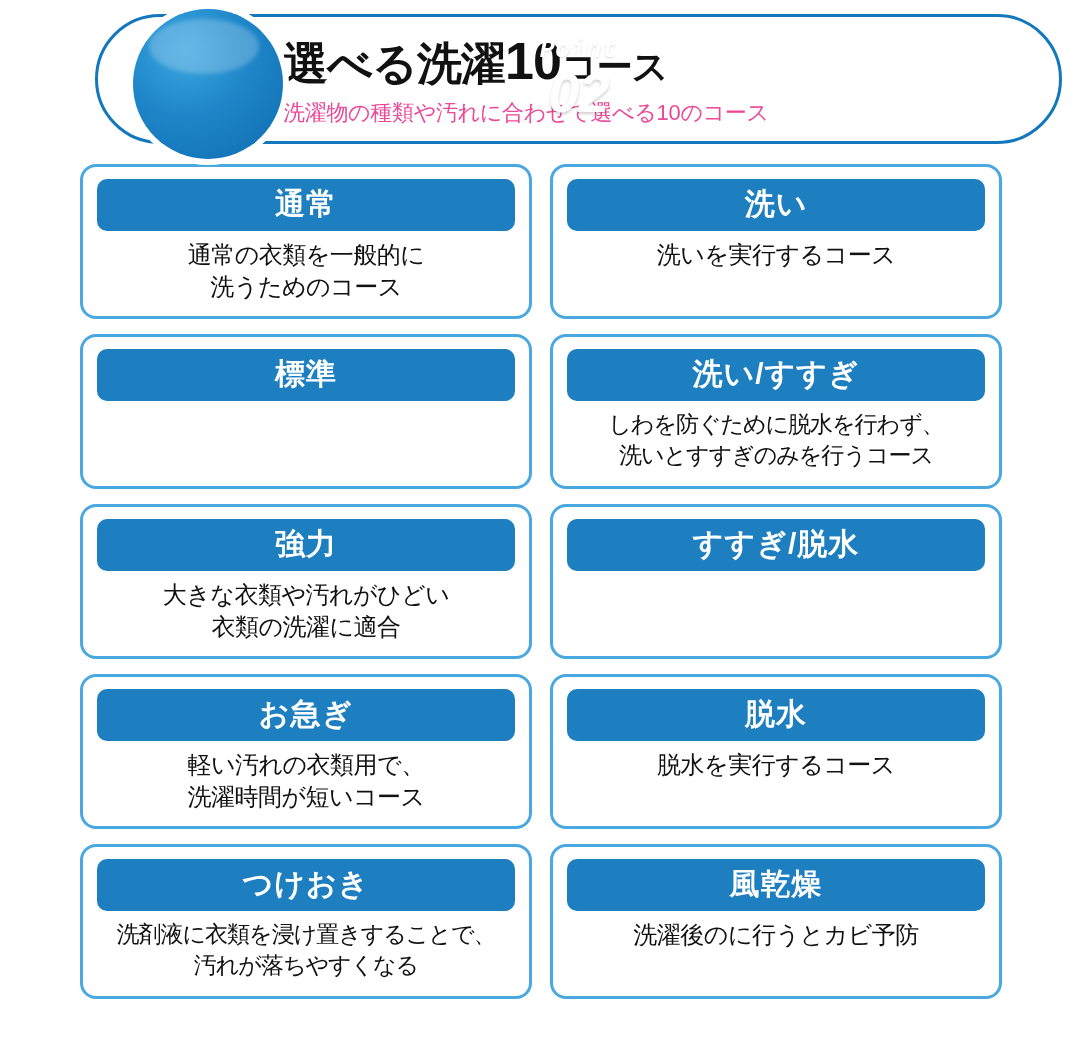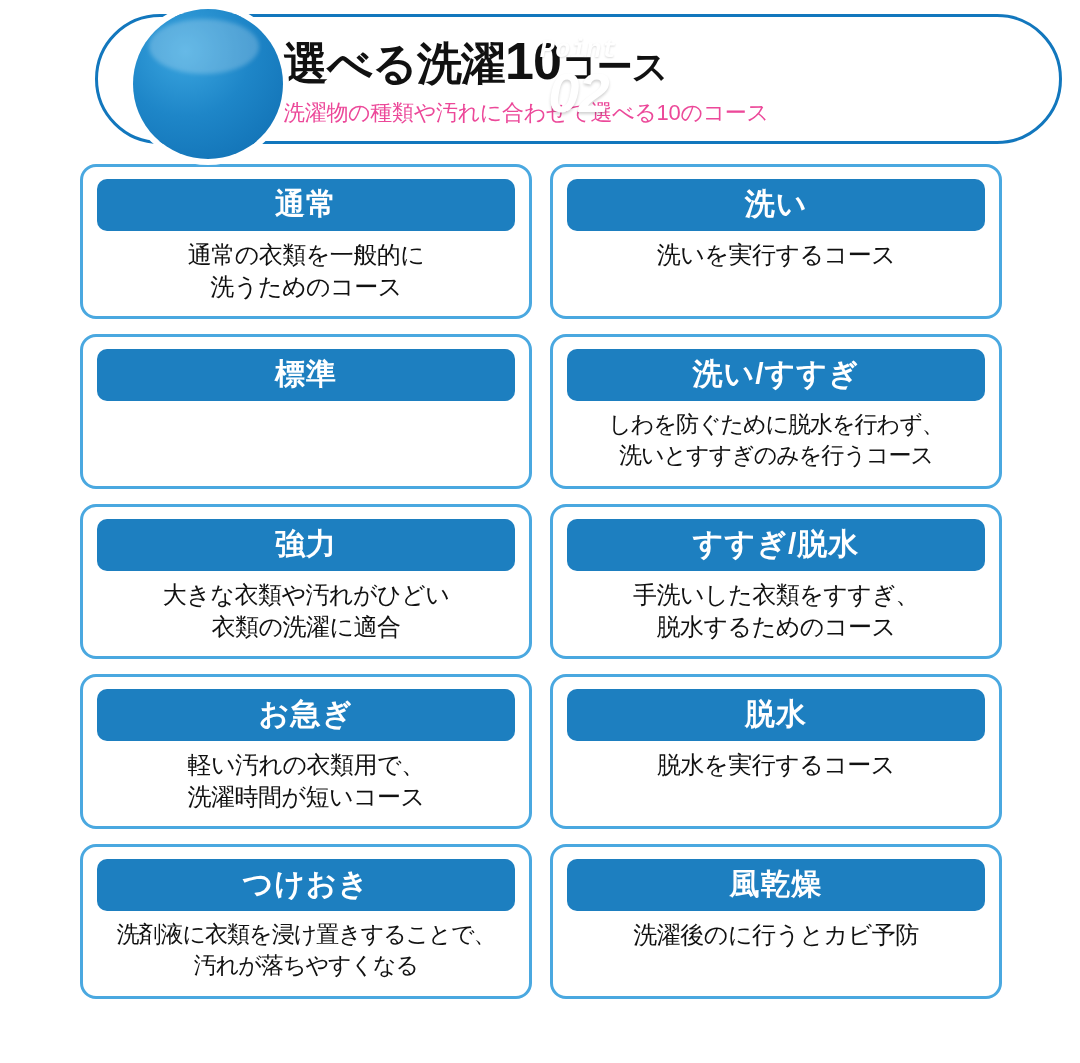--- a/index.html
+++ b/index.html
@@ -197,22 +197,20 @@
     </div>
 
     <div class="card">
       <div class="card-title">強力</div>
       <div class="card-desc">大きな衣類や汚れがひどい
 衣類の洗濯に適合</div>
     </div>
 
     <div class="card">
       <div class="card-title">すすぎ/脱水</div>
-      <div class="card-desc">手洗いした衣類をすすぎ、
-脱水するためのコース</div>
     </div>
 
     <div class="card">
       <div class="card-title">お急ぎ</div>
       <div class="card-desc">軽い汚れの衣類用で、
 洗濯時間が短いコース</div>
     </div>
 
     <div class="card">
       <div class="card-title">脱水</div>

